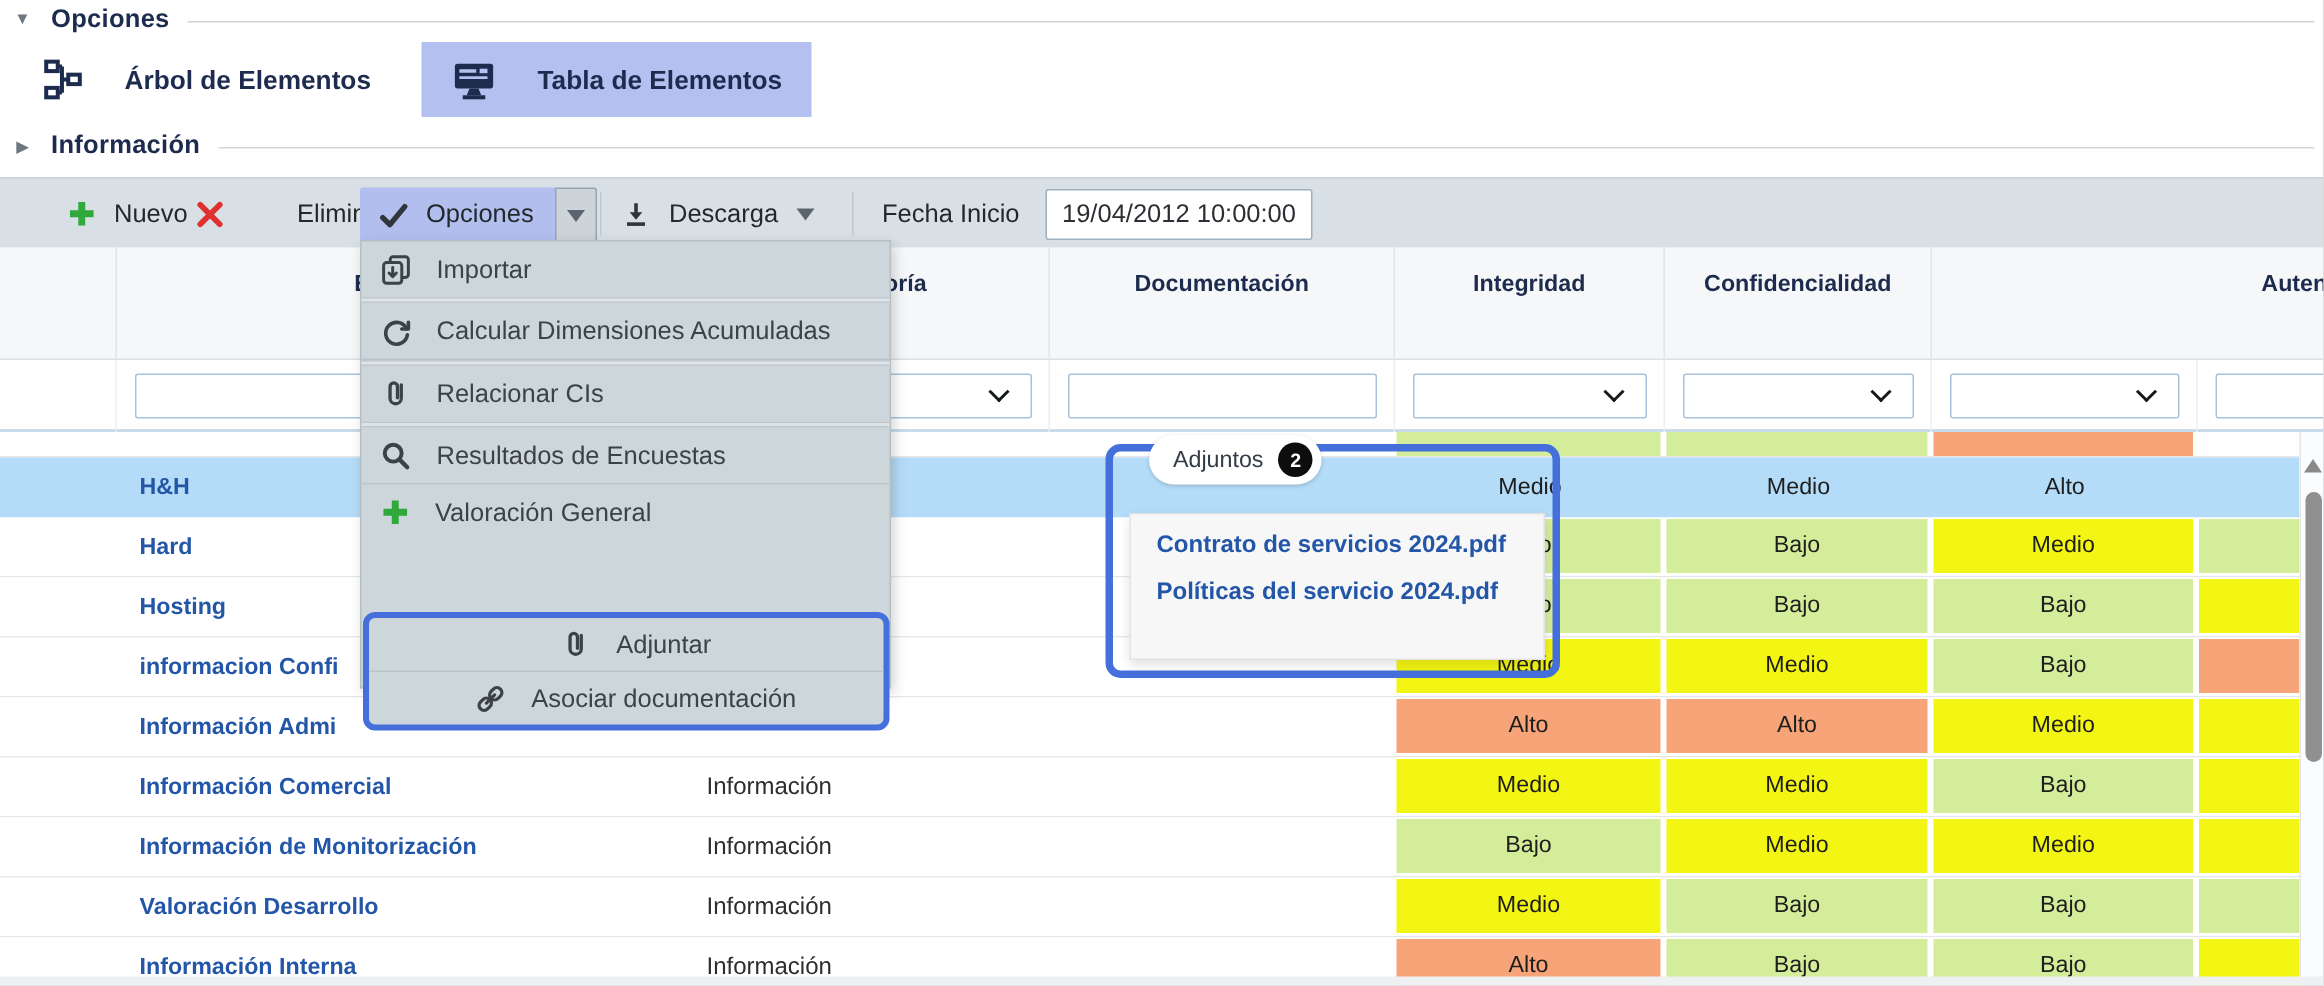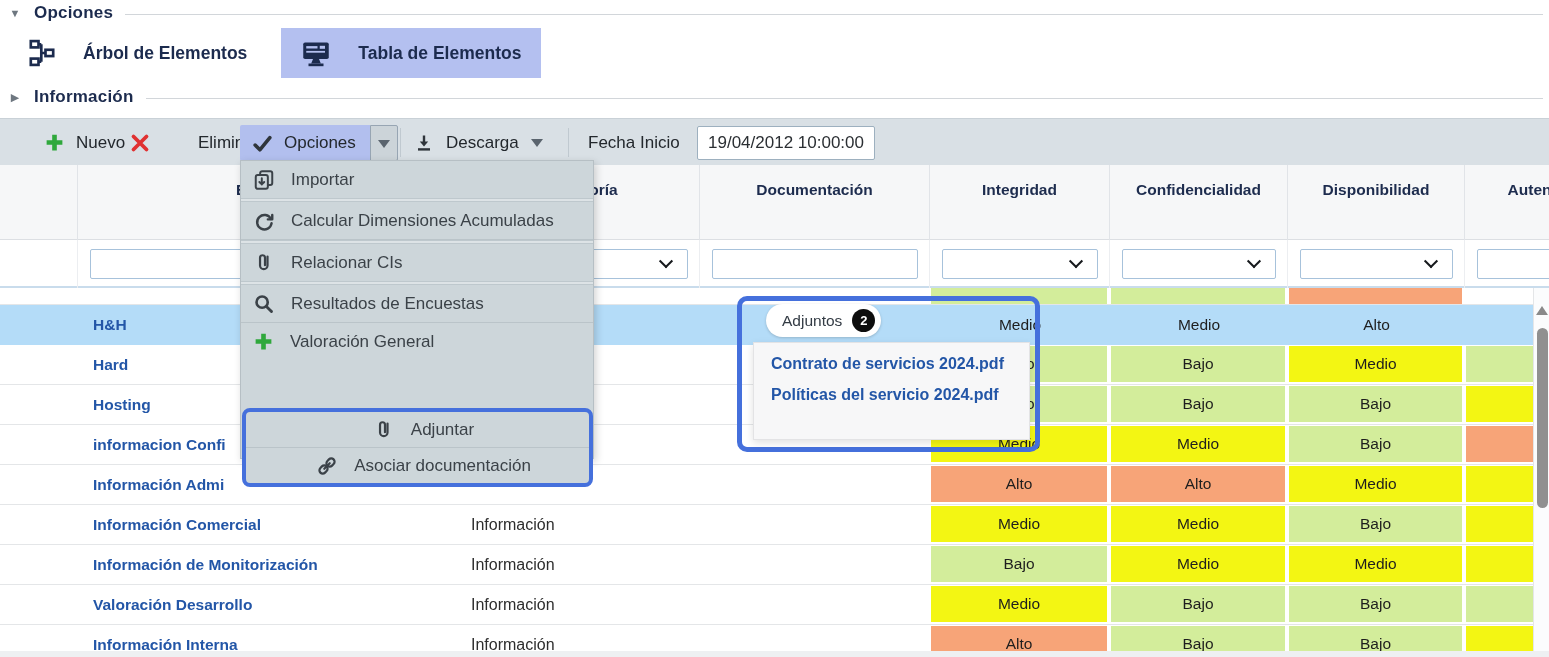--- a/index.html
+++ b/index.html
@@ -57,21 +57,21 @@
   .menu { position:absolute; left:240px; top:160px; width:354px; height:299px; background:#cdd6da; border:1px solid #b6bfc4; box-shadow:2px 3px 8px rgba(0,0,0,.18); z-index:10; }
   .menu-item { height:37px; display:flex; align-items:center; gap:16px; padding-left:12px; font-size:17px; color:#3b4248; cursor:pointer; white-space:nowrap; }
   .menu-gap { height:4px; background:#dde3e6; border-top:1px solid #bec8cd; border-bottom:1px solid #bec8cd; }
   .menu-line { height:1px; background:#bac4c9; }
   .menu-box { position:absolute; left:242px; top:408px; width:351px; height:79px; background:#cdd6da; border:4px solid #4570dc; border-radius:8px; z-index:11; overflow:hidden; }
   .menu-box .menu-item { height:35px;justify-content:center; }
   .ico { display:inline-flex; }
   .ico svg { display:block; }
   
   .ring { position:absolute; left:737px; top:296px; width:303px; height:156px; border:5px solid #4570dc; border-radius:10px; z-index:8; pointer-events:none; }
-  .pill { position:absolute; left:766px; top:304px; height:33px; padding:0 6px 0 16px; background:#fff; border-radius:17px; display:flex; align-items:center; gap:10px; z-index:9; box-shadow:0 1px 3px rgba(0,0,0,.18); cursor:pointer; }
+  .pill { position:absolute; left:766px; top:290px; height:33px; padding:0 6px 0 16px; background:#fff; border-radius:17px; display:flex; align-items:center; gap:10px; z-index:9; box-shadow:0 1px 3px rgba(0,0,0,.18); cursor:pointer; }
   .pill-label { font-size:15.5px; color:#333b44; }
   .badge { width:23px; height:23px; border-radius:50%; background:#0d0d0d; color:#fff; font-size:13px; font-weight:bold; display:flex; align-items:center; justify-content:center; }
   .panel { position:absolute; left:753px; top:342px; width:277px; height:98px; background:#f7f7f8; border:1px solid #e3e3e5; box-shadow:0 3px 8px rgba(0,0,0,.12); z-index:9; padding:12px 0 0 17px; }
   .pdf-link { display:block; font-weight:bold; font-size:16px; color:#2356a7; margin-bottom:13px; text-decoration:none; white-space:nowrap; cursor:pointer; }
   
   .vscroll { position:absolute; left:1533px; top:288px; width:16px; height:369px; background:#fbfcfd; border-left:1px solid #e4e6e8; z-index:4; }
   .vs-up { position:absolute; left:2px; top:12px; width:0; height:0; border:6px solid transparent; border-bottom:9px solid #8a8a8a; cursor:pointer; }
   .vs-thumb { position:absolute; left:3px; top:40px; width:11px; height:180px; background:#909090; border-radius:6px; cursor:pointer; }
   .hscroll { position:absolute; left:0; top:651px; width:1549px; height:6px; background:#eef0f2; z-index:5; }
 </style>
@@ -166,21 +166,20 @@
     <input class="fecha-input" value="19/04/2012 10:00:00" style="">
   </div>
 
   <div class="thead" id="thead">
       <div class="th" style="left: 0px; width: 78px;"><span class="th-label"></span></div>
       <div class="th" style="left: 78px; width: 387px;"><span class="th-label">Elemento</span></div>
       <div class="th" style="left: 465px; width: 235px;"><span class="th-label">Categoría</span></div>
       <div class="th" style="left: 700px; width: 230px;"><span class="th-label">Documentación</span></div>
       <div class="th" style="left: 930px; width: 180px;"><span class="th-label">Integridad</span></div>
       <div class="th" style="left: 1110px; width: 178px;"><span class="th-label">Confidencialidad</span></div>
-      <div class="th" style="left: 1288px; width: 177px;"><span class="th-label">Disponibilidad</span></div>
       <div class="th" style="left: 1465px; width: 180px;"><span class="th-label">Autenticidad</span></div>
     </div>
   <div class="tfilter" id="tfilter">
       <div class="fcell" style="left: 0px; width: 78px;"></div>
       <div class="fcell" style="left: 78px; width: 387px;">
         <input class="finput" style="width: 363px;">
       </div>
       <div class="fcell" style="left: 465px; width: 235px;">
         <div class="fselect" style="width: 211px;">
           <span class="chev-v"></span>

